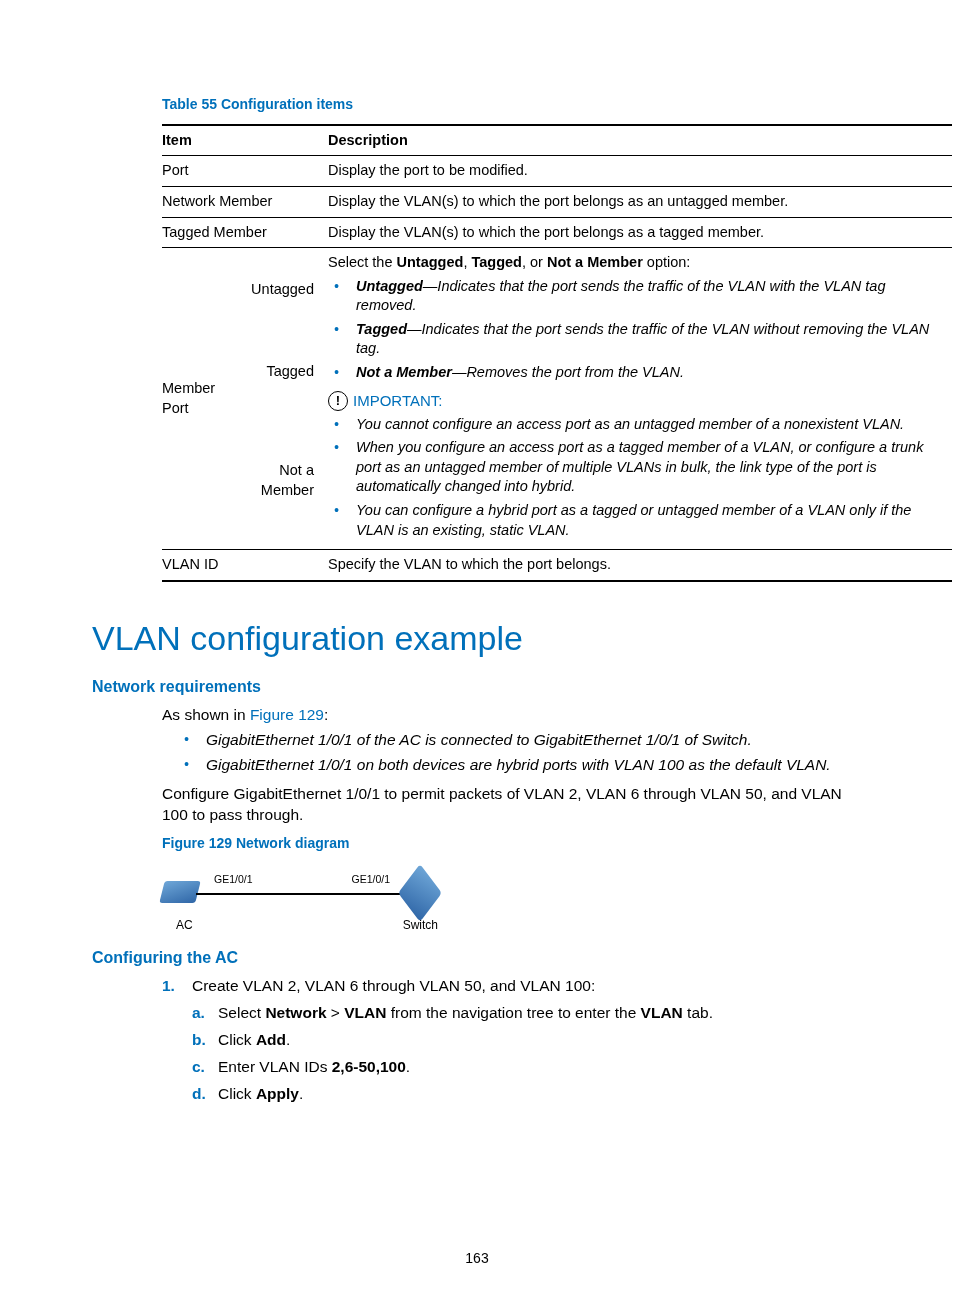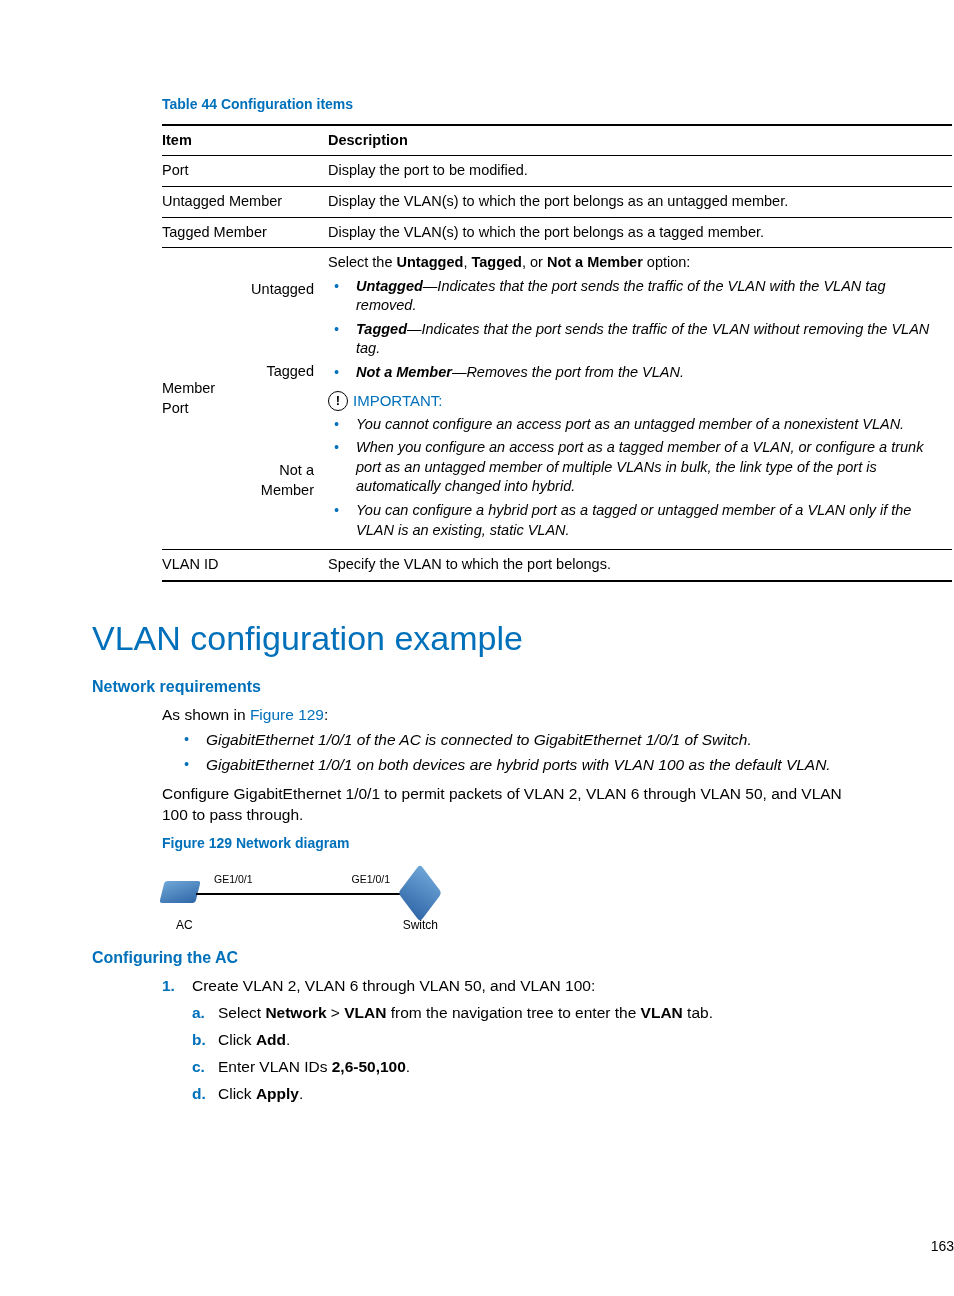--- a/index.html
+++ b/index.html
@@ -178,54 +178,54 @@
     margin: 6px 0;
   }
   ol.alpha > li > .alpha-m {
     position: absolute;
     left: 0;
     color: #0070ba;
     font-weight: bold;
   }
   .page-num {
     position: absolute;
-    bottom: 40px;
+    bottom: 28px;
     left: 0; right: 0;
-    text-align: right;
+    text-align: center;
     font-size: 14px;
   }
   .no-border td { border-bottom: none !important; }
   .member-group td.col-item { vertical-align: middle; }
   .subcol-cell { text-align: right; padding-right: 14px !important; vertical-align: middle !important; }
 </style>
 </head>
 <body>
 
 <div class="page">
-  <div class="table-caption">Table 44 Configuration items</div>
+  <div class="table-caption">Table 55 Configuration items</div>
 
   <table class="config">
     <colgroup>
         <col class="col-item">
         <col class="col-sub">
         <col>
       </colgroup>
     <thead>
       <tr>
         <th colspan="2">Item</th>
         <th>Description</th>
       </tr>
     </thead>
     <tbody>
       <tr>
         <td colspan="2">Port</td>
         <td>Display the port to be modified.</td>
       </tr>
       <tr>
-        <td colspan="2">Untagged Member</td>
+        <td colspan="2">Network Member</td>
         <td>Display the VLAN(s) to which the port belongs as an untagged member.</td>
       </tr>
       <tr>
         <td colspan="2">Tagged Member</td>
         <td>Display the VLAN(s) to which the port belongs as a tagged member.</td>
       </tr>
       <tr class="member-group">
         <td class="col-item" rowspan="3" style="border-bottom:0.8px solid #000;">Member Port</td>
         <td class="subcol-cell" style="border-bottom:none;">Untagged</td>
         <td rowspan="3" class="desc" style="border-bottom:0.8px solid #000;margin-top:36px;">

